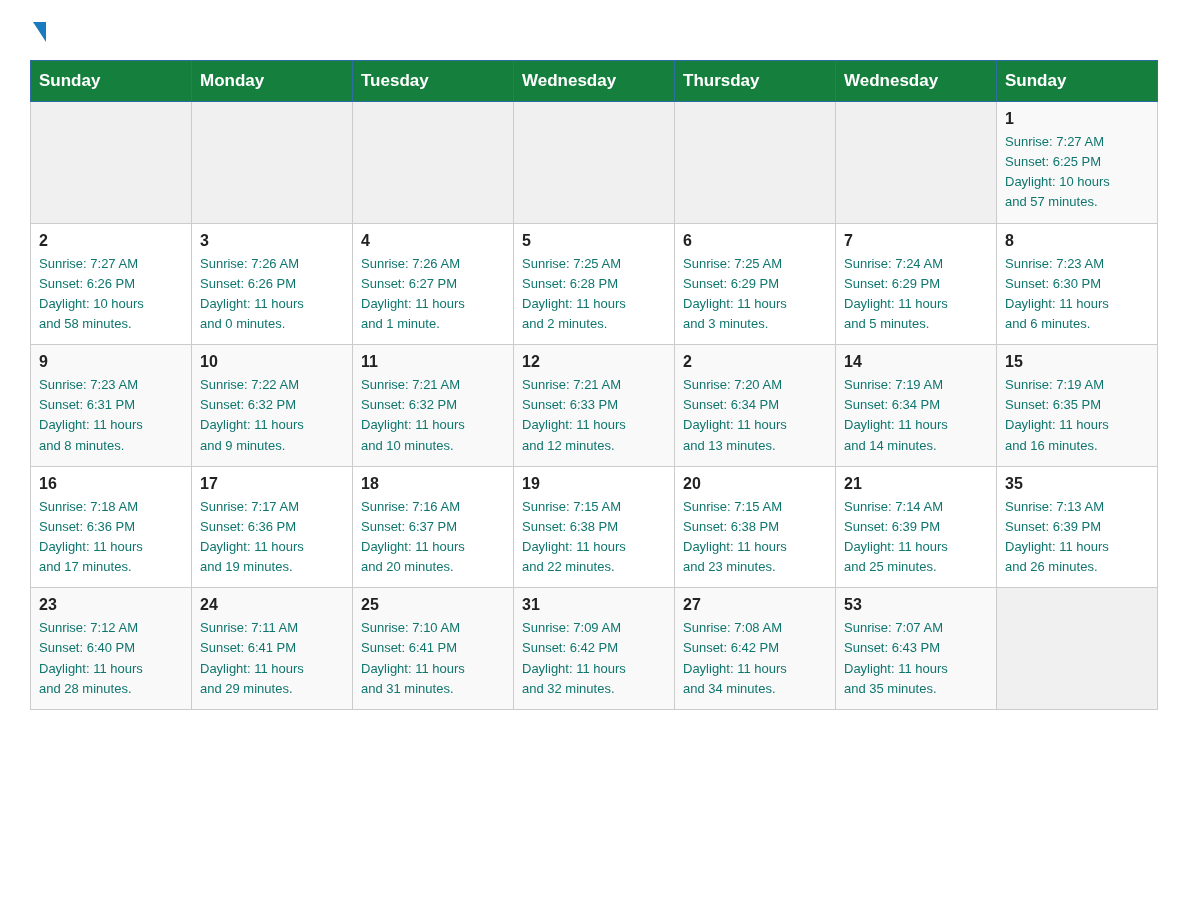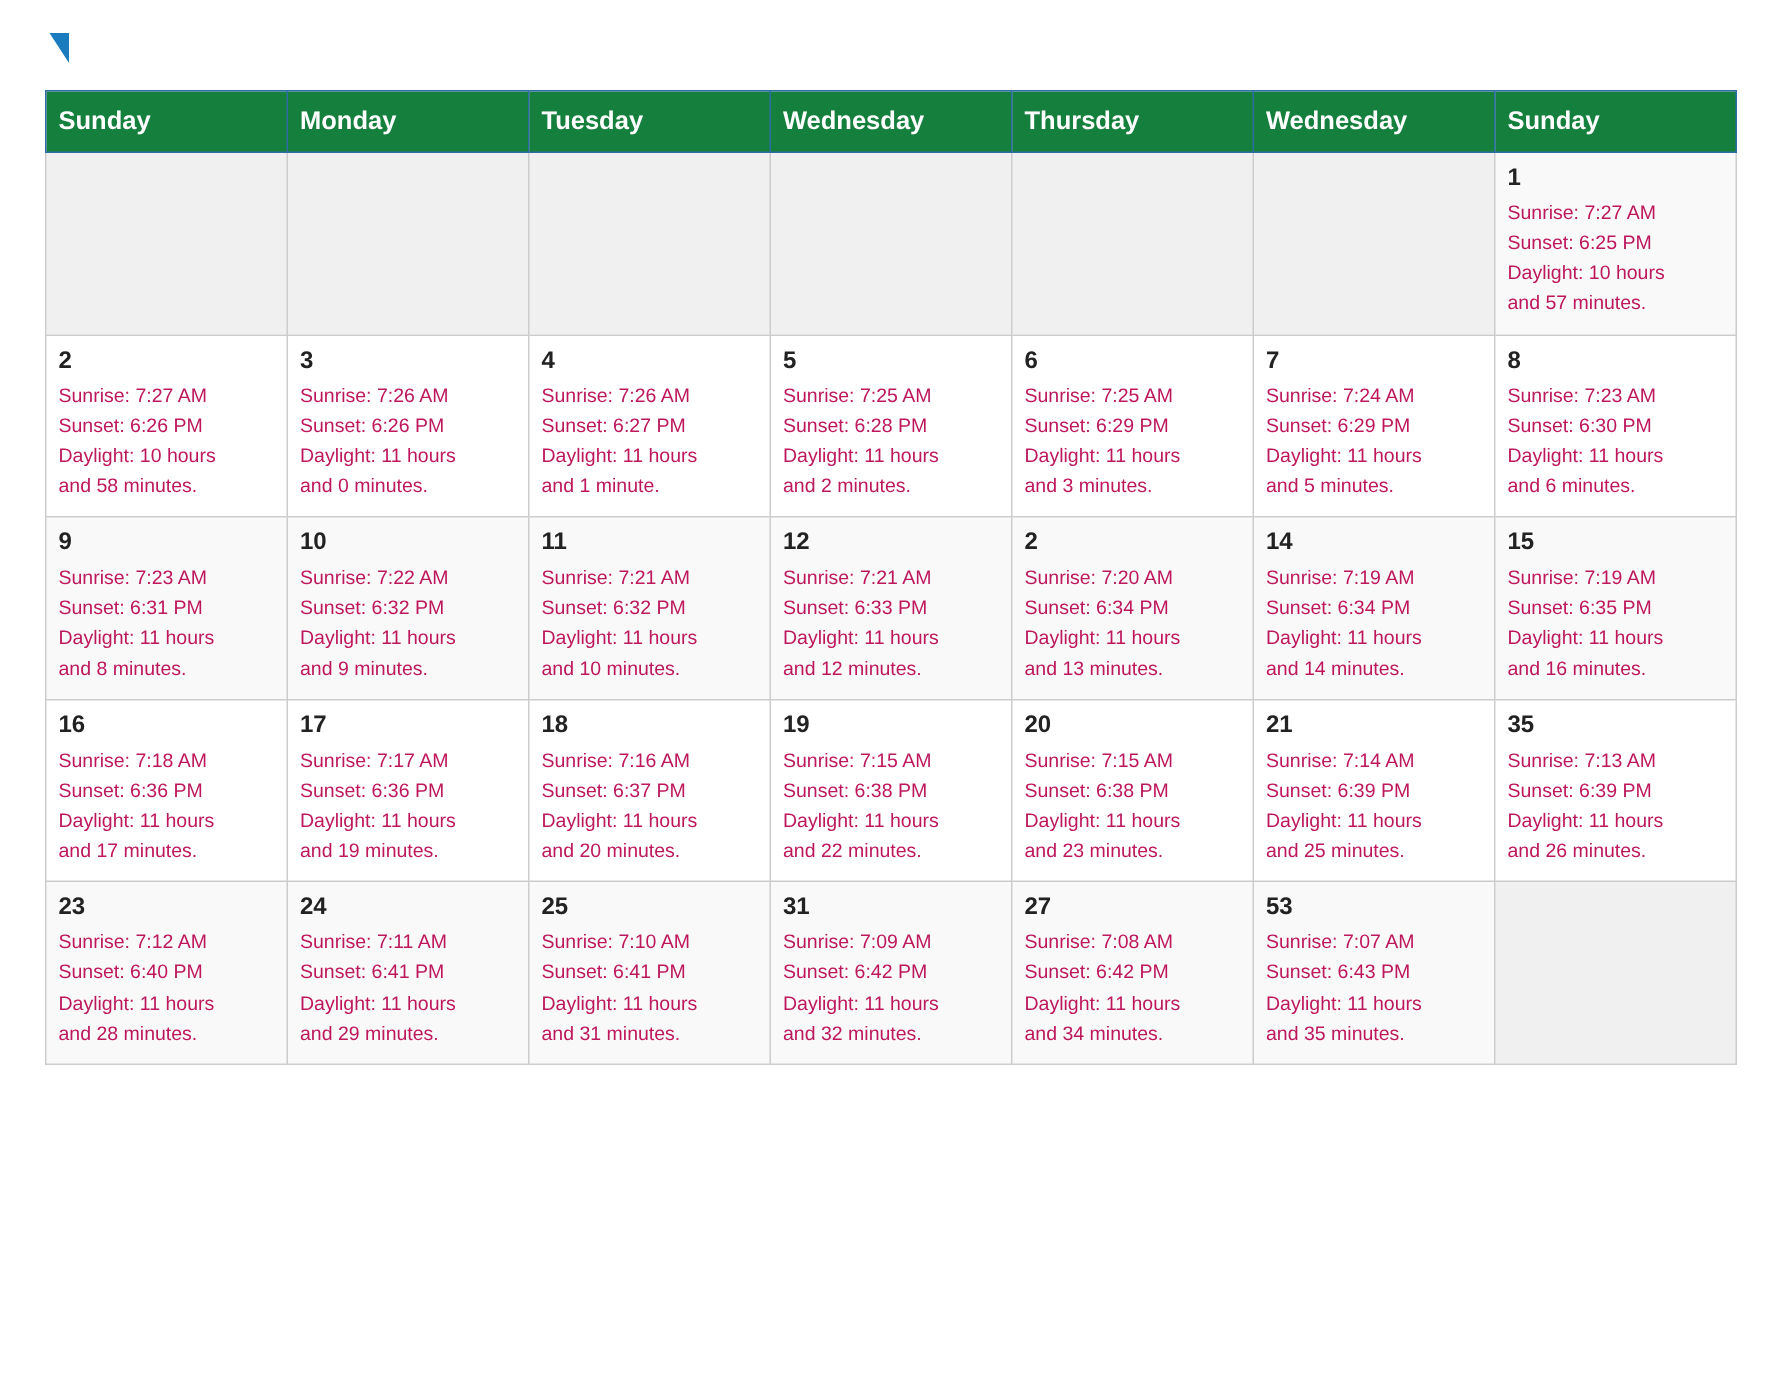--- a/index.html
+++ b/index.html
@@ -79,21 +79,21 @@
     }
     .day-num {
       font-size: 16px;
       font-weight: bold;
       color: #222;
       display: block;
       margin-bottom: 4px;
     }
     .day-info {
       font-size: 13px;
-      color: #be185d;
+      color: #0f766e;
       line-height: 1.55;
     }
     .empty-cell {
       background: #f0f0f0 !important;
     }
   </style>
 </head>
 <body>
 
 <div class="header">

